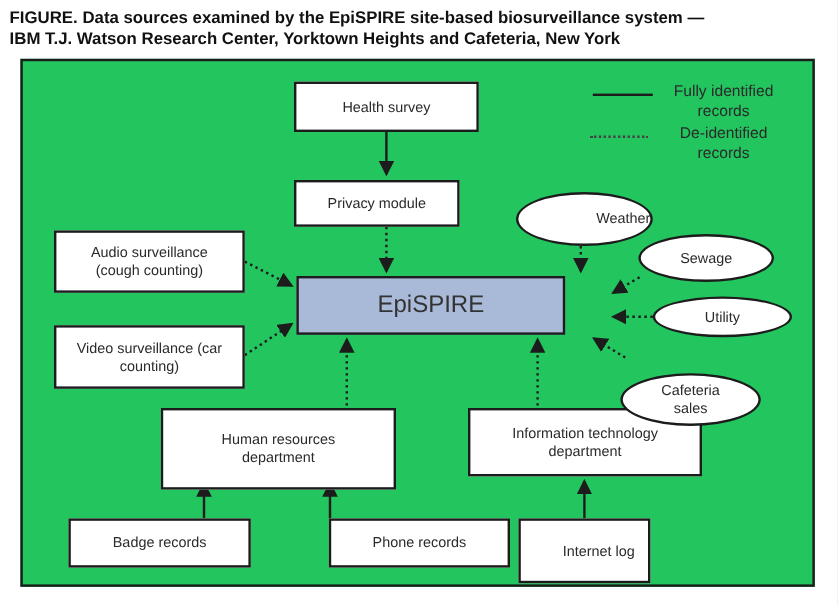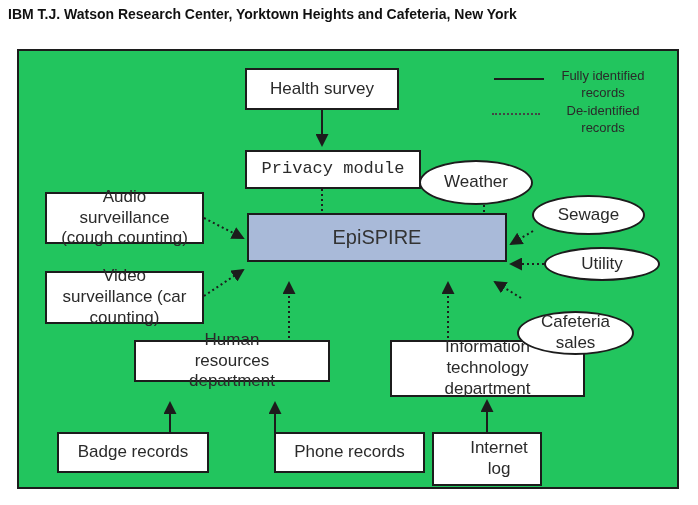--- a/index.html
+++ b/index.html
@@ -37,21 +37,21 @@
   }
   .node {
     position: absolute;
     background: #ffffff;
     border: 2px solid #1c1c1c;
     box-sizing: border-box;
     display: flex;
     align-items: center;
     justify-content: center;
     text-align: center;
-    font-size: 17px;
+    font-size: 12px;
     line-height: 1.22;
     color: #2a2a2a;
     z-index: 2;
   }
   .node .lbl { display: inline-block; }
   .ellipse { border-radius: 50%; }
   #epispire-box {
     background: #a9bad9;
     font-size: 20px;
     color: #333333;
@@ -77,20 +77,21 @@
   }
   #legend-solid-swatch { border-top: 2px solid #1c1c1c; }
   #legend-dotted-swatch { border-top: 2px dotted #444444; }
 </style>
 </head>
 <body>
 
 <div id="stage">
 
   <div id="figure-title">
+    <div>FIGURE. Data sources examined by the EpiSPIRE site-based biosurveillance system —</div>
     <div>IBM T.J. Watson Research Center, Yorktown Heights and Cafeteria, New York</div>
   </div>
 
   <div id="figure-frame">
 
     <svg id="connector-layer" width="658" height="436" viewBox="0 0 658 436">
       <defs>
         <marker id="ah" viewBox="0 0 10 10" refX="8.5" refY="5" markerWidth="6.5" markerHeight="6.5" orient="auto">
           <path d="M0,0 L10,5 L0,10 z" fill="#1c1c1c"></path>
         </marker>
@@ -114,57 +115,57 @@
 
     <div id="legend-solid-swatch" class="legend-swatch" style="left:475px; top:27px; width:50px;"></div>
     <div class="legend-text" style="left:528px; top:17px; width:112px;">Fully identified records</div>
     <div id="legend-dotted-swatch" class="legend-swatch" style="left:473px; top:62px; width:48px;"></div>
     <div class="legend-text" style="left:528px; top:52px; width:112px;">De-identified records</div>
 
     <div class="node" style="left:226px; top:17px; width:154px; height:42px;">
       <span class="lbl">Health survey</span>
     </div>
 
-    <div class="node" style="left:226px; top:99px; width:176px; height:39px;font-family:Liberation Mono, monospace;">
+    <div class="node" style="left:226px; top:99px; width:138px; height:39px;">
       <span class="lbl">Privacy module</span>
     </div>
 
-    <div class="node" id="epispire-box" style="left: 228px; top: 162px; width: 260px; height: 49px; background: rgb(169, 186, 217);">
+    <div class="node" id="epispire-box" style="left: 228px; top: 179px; width: 224px; height: 49px; background: rgb(169, 186, 217);">
       <span class="lbl">EpiSPIRE</span>
     </div>
 
     <div class="node" style="left:26px; top:141px; width:159px; height:52px;">
       <span class="lbl" style="max-width:135px;">Audio surveillance (cough counting)</span>
     </div>
 
     <div class="node" style="left:26px; top:220px; width:159px; height:53px;">
       <span class="lbl" style="max-width:135px;">Video surveillance (car counting)</span>
     </div>
 
-    <div class="node" style="left:115px; top:289px; width:196px; height:42px;">
+    <div class="node" style="left:115px; top:289px; width:196px; height:68px;">
       <span class="lbl" style="max-width:130px;">Human resources department</span>
     </div>
 
     <div class="node" style="left:371px; top:289px; width:195px; height:57px;">
       <span class="lbl" style="max-width:160px;">Information technology department</span>
     </div>
 
     <div class="node" style="left:38px; top:381px; width:152px; height:41px;">
       <span class="lbl">Badge records</span>
     </div>
 
     <div class="node" style="left:215px; top:381px; width:151px; height:41px;margin-left:40px;">
       <span class="lbl">Phone records</span>
     </div>
 
     <div class="node" style="left:413px; top:381px; width:110px; height:54px;padding-left:24px;">
       <span class="lbl">Internet log</span>
     </div>
 
-    <div class="node ellipse" style="left:400px; top:109px; width:114px; height:45px;">
+    <div class="node ellipse" style="left:411px; top:109px; width:114px; height:45px;justify-content:flex-end;">
       <span class="lbl">Weather</span>
     </div>
 
     <div class="node ellipse" style="left:513px; top:144px; width:113px; height:40px;">
       <span class="lbl">Sewage</span>
     </div>
 
     <div class="node ellipse" style="left:525px; top:196px; width:116px; height:34px;">
       <span class="lbl">Utility</span>
     </div>

